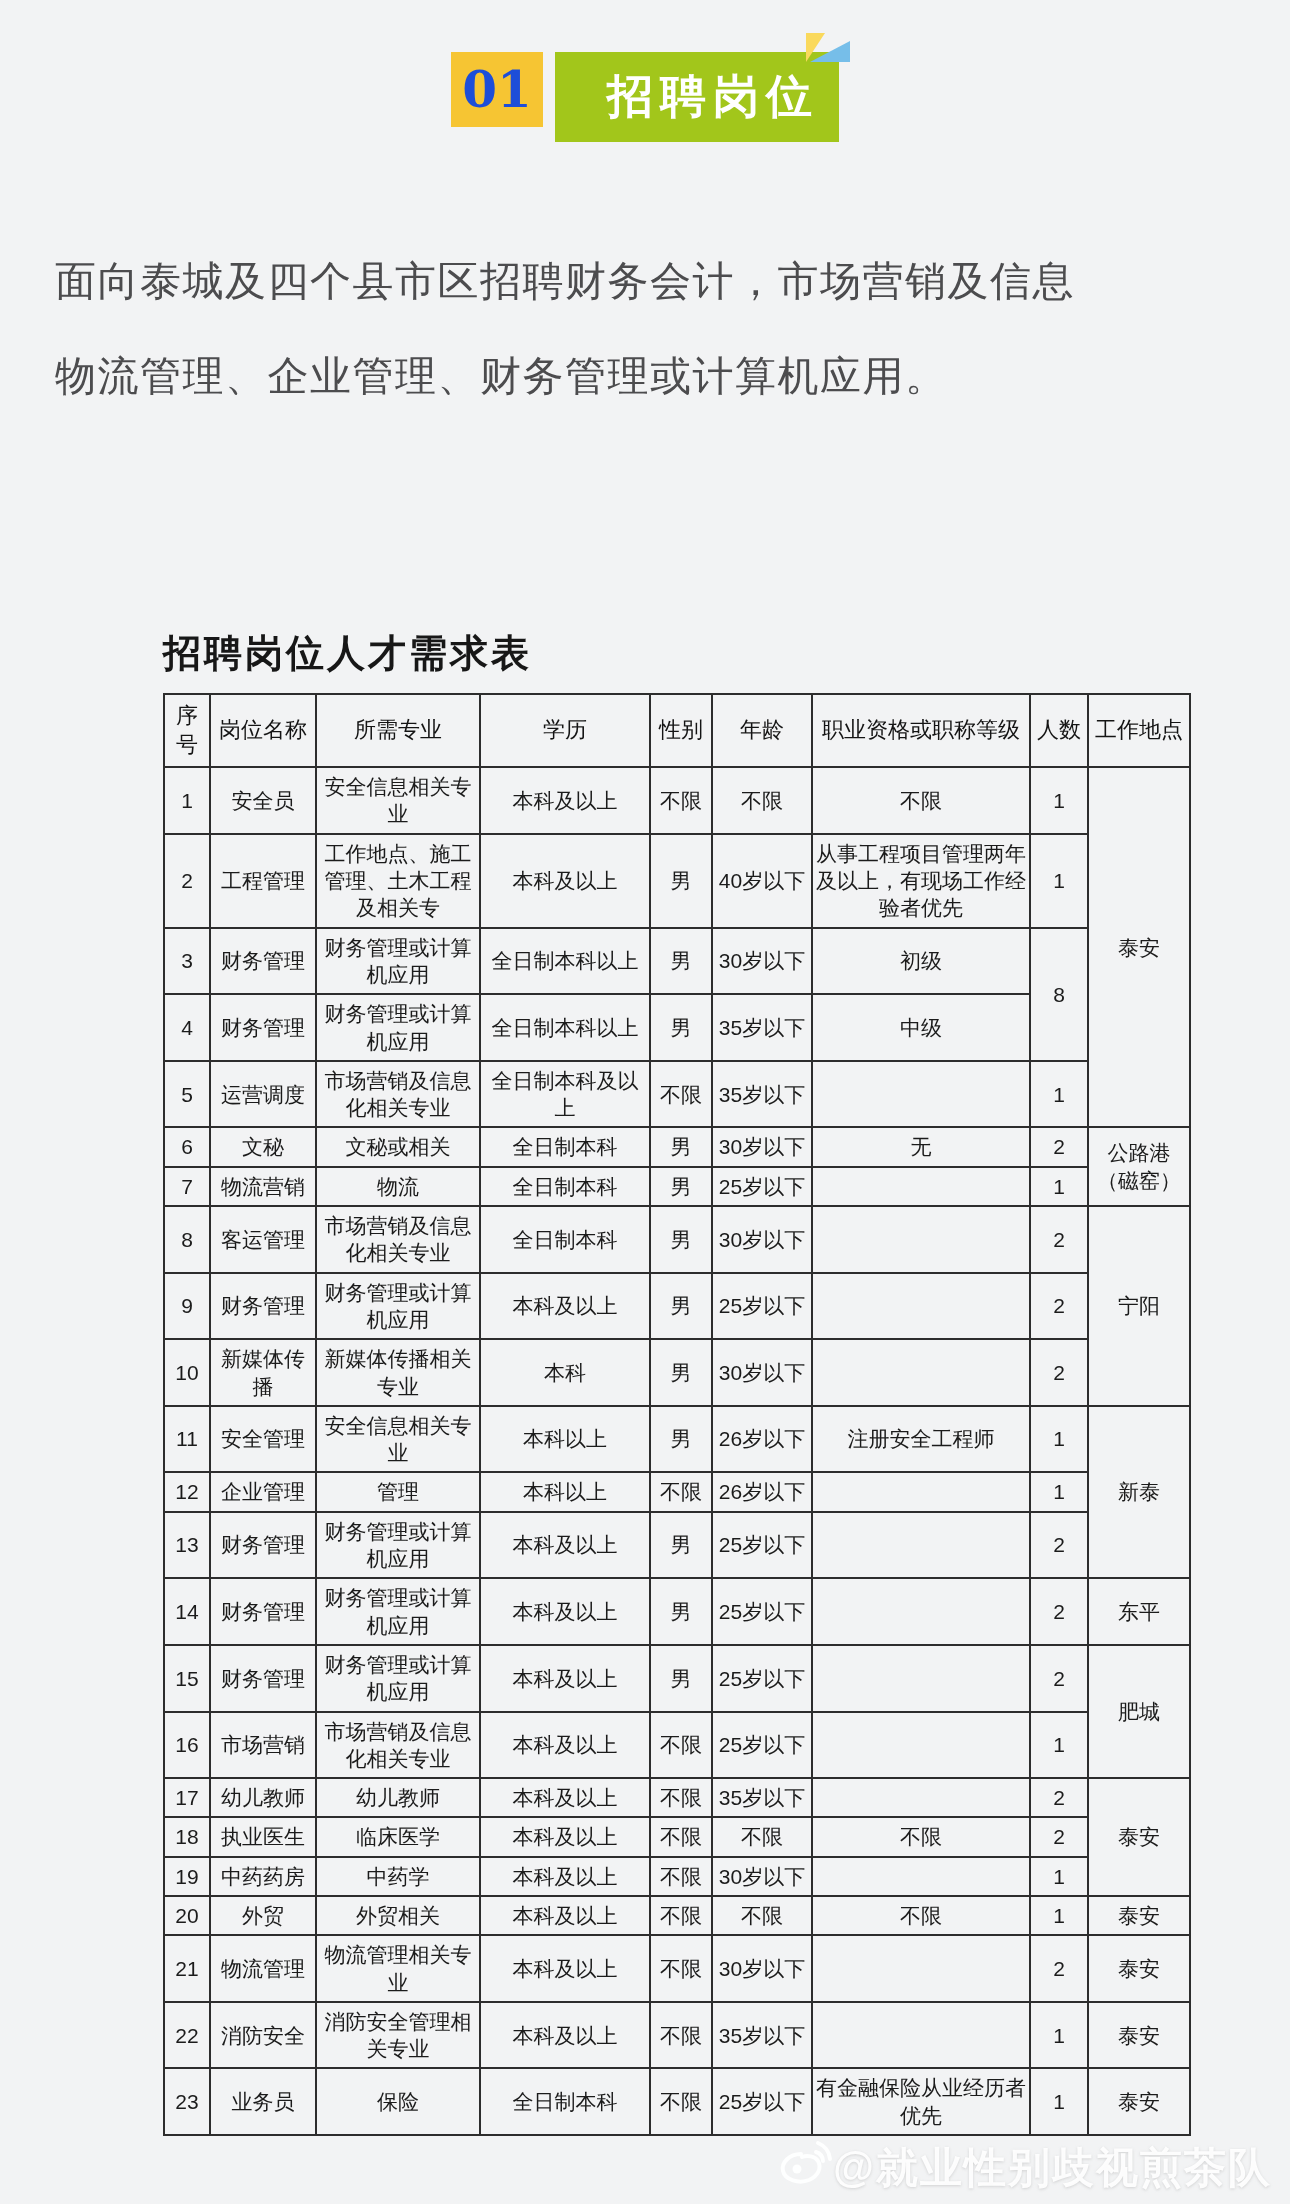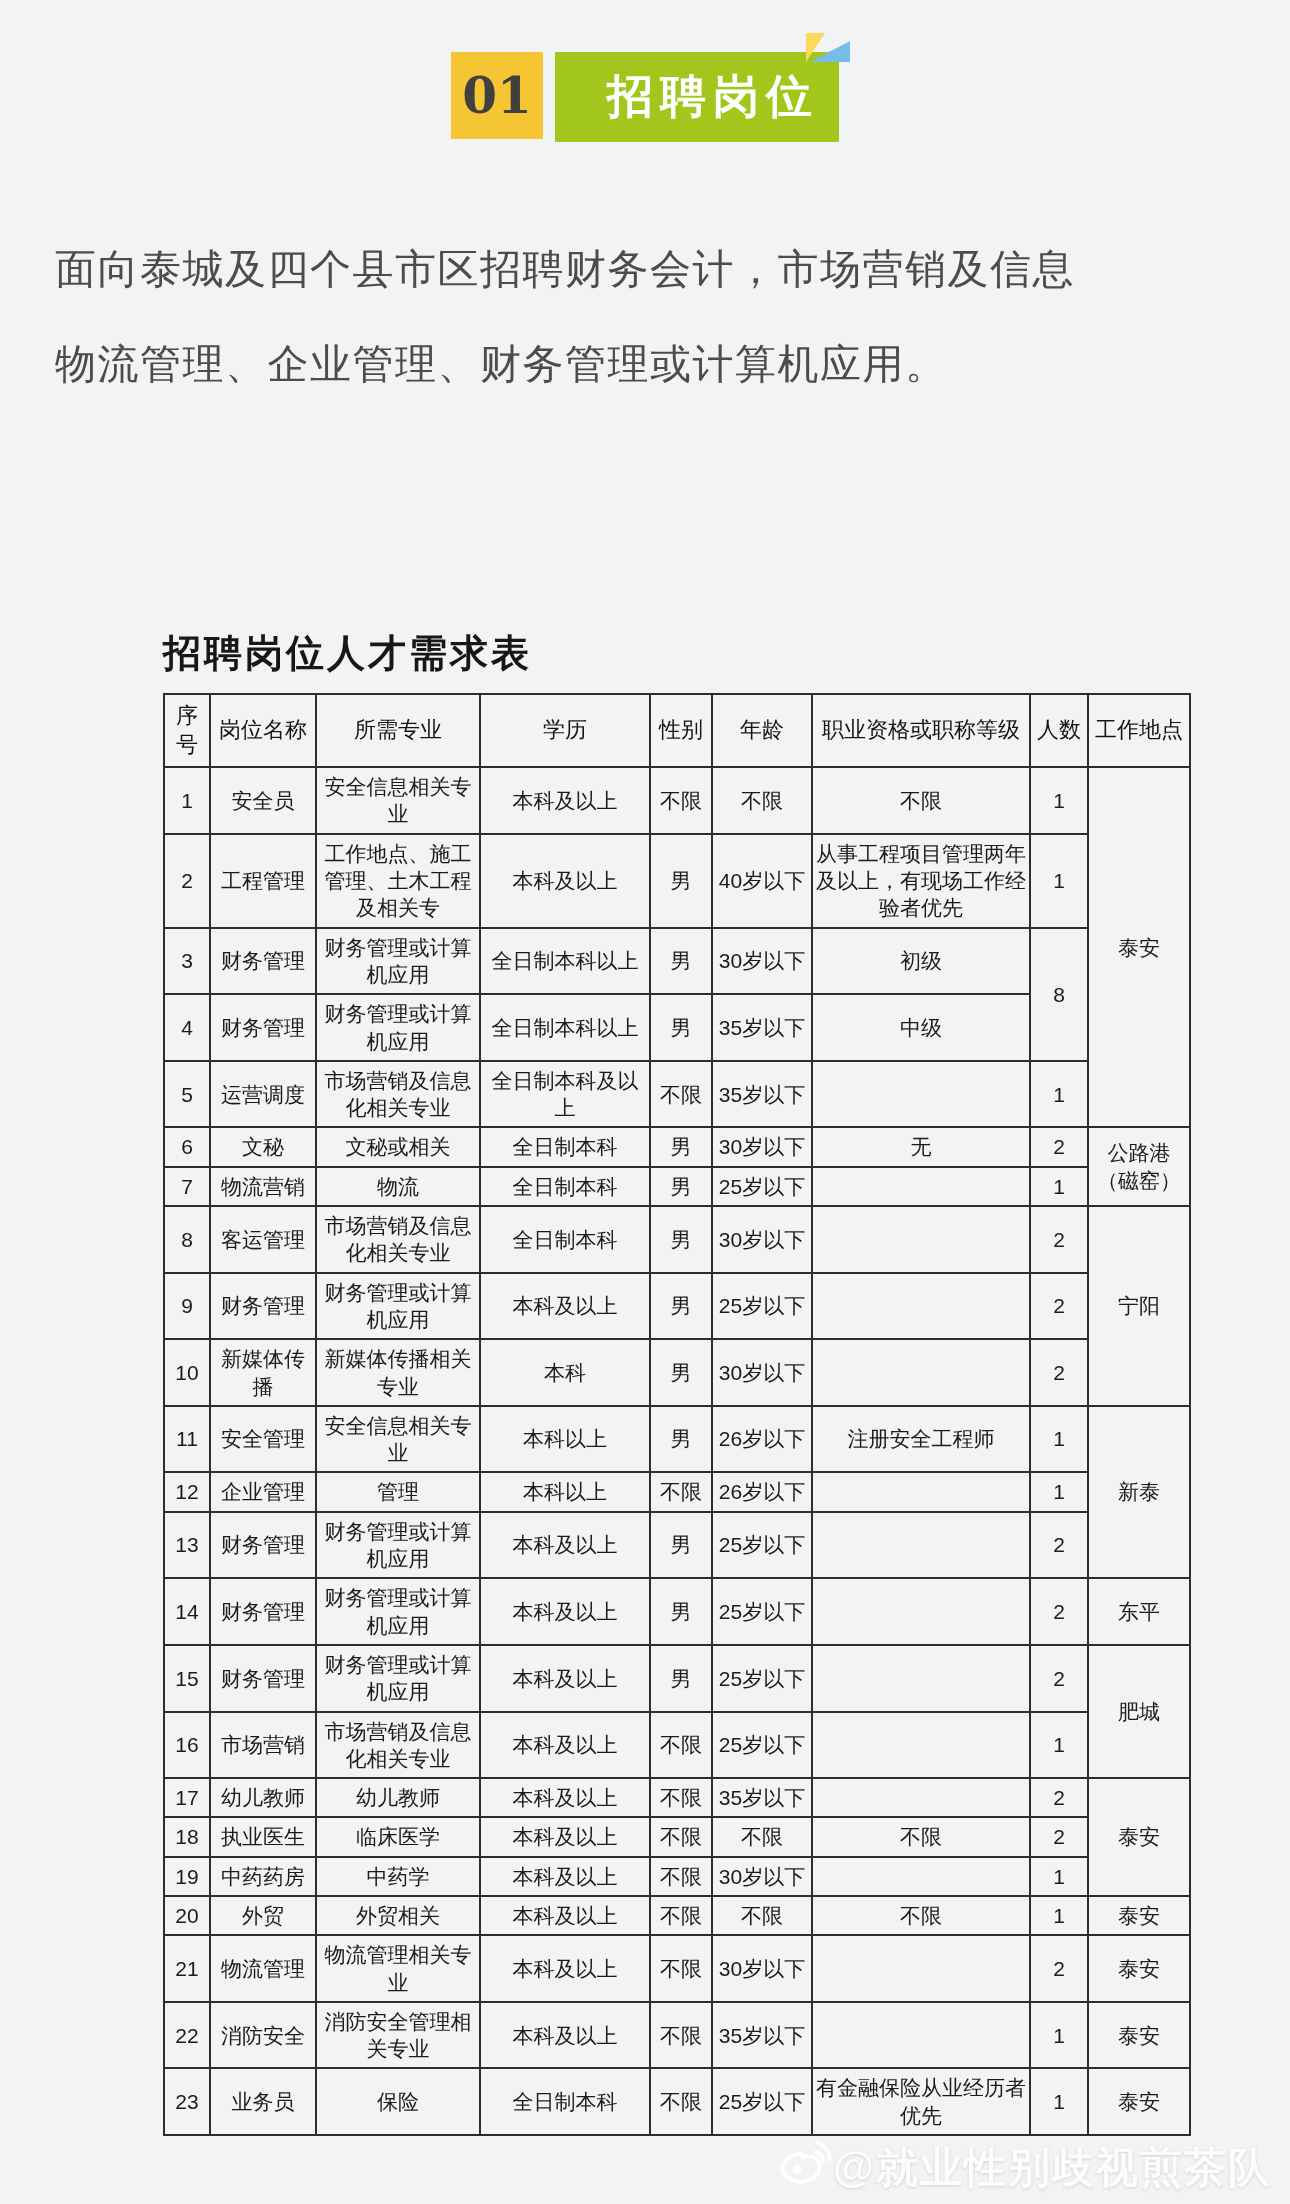--- a/index.html
+++ b/index.html
@@ -11,42 +11,42 @@
     overflow: hidden;
   }
 
   
   .badge-group {
     position: absolute; top: 52px; left: 50%;
     transform: translateX(-50%);
     display: flex; gap: 12px;
   }
   .badge-num {
-    width: 92px; height: 87px;
+    width: 92px; height: 75px;
     background: #f6c533;
-    color: #404040;
+    color: #1d4ed8;
     font-family: "DejaVu Serif", serif;
     font-size: 50px; font-weight: bold;
     display: flex; align-items: center; justify-content: center;
   }
   .badge-title {
     width: 252px; height: 90px;
     background: #a2c61b;
     color: #fff;
     font-size: 46px; font-weight: bold;
     letter-spacing: 7px;
     display: flex; align-items: center; justify-content: center;
     position: relative;
     padding-left: 32px;
   }
   .flag { position: absolute; top: -31px; right: -12px; }
 
   
   .intro {
-    position: absolute; top: 222px; left: 55px; width: 1185px;
+    position: absolute; top: 234px; left: 55px; width: 1185px;
     color: #4c4c4e;
   }
   .intro-line {
     font-size: 41px;
     line-height: 95px;
     letter-spacing: 1.5px;
     white-space: nowrap;
   }
 
   

